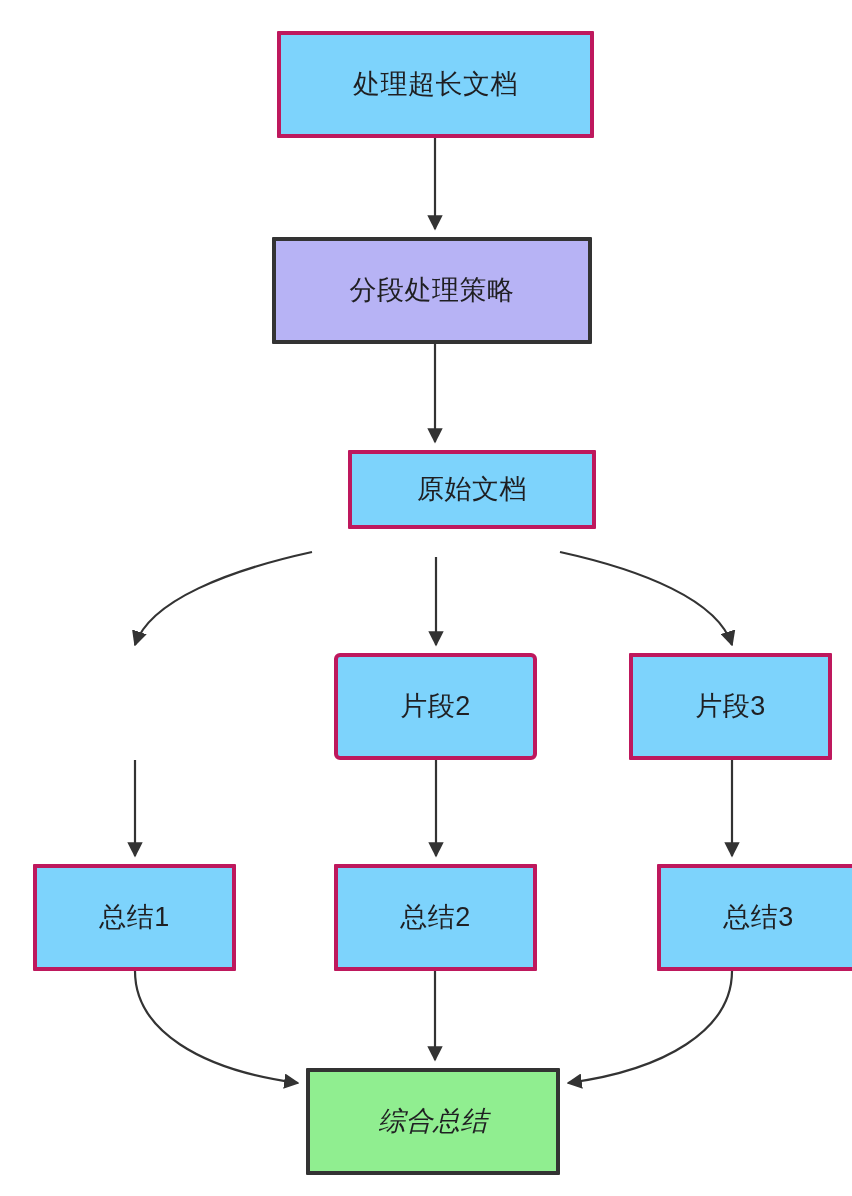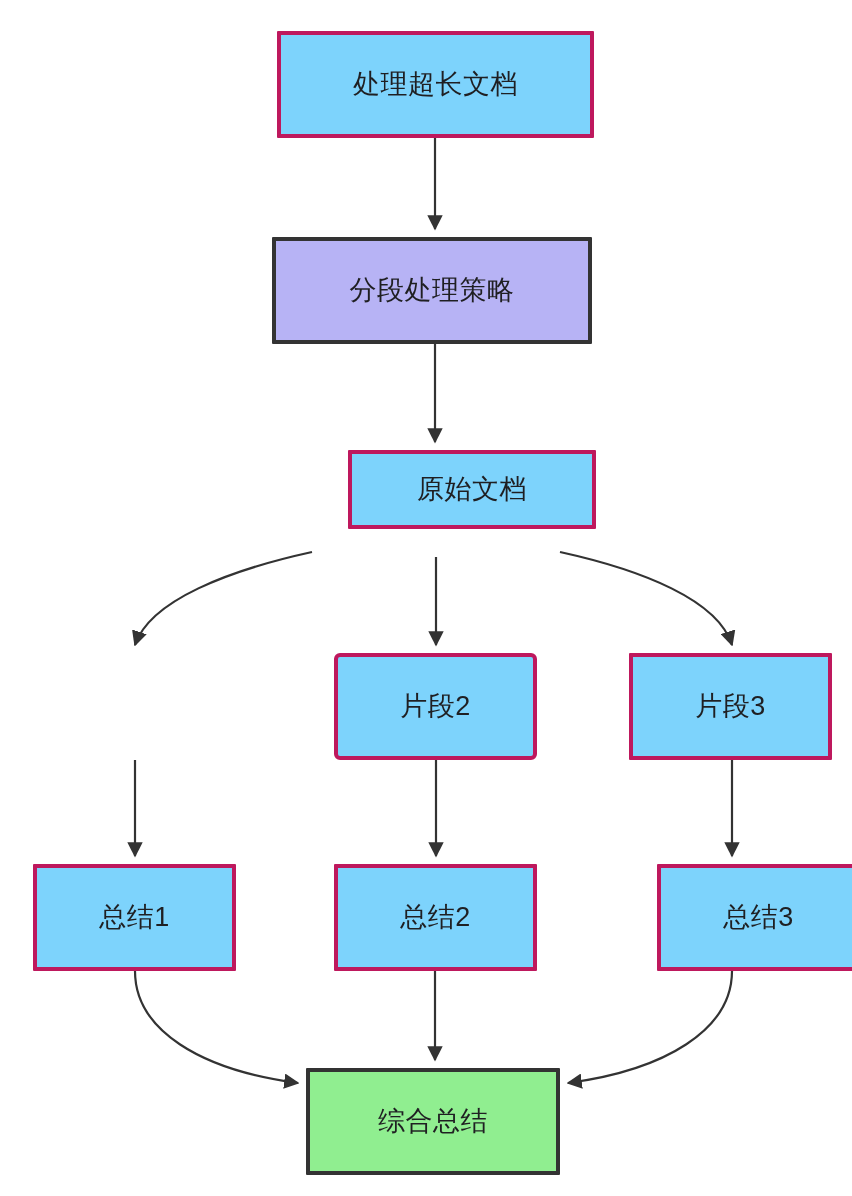--- a/index.html
+++ b/index.html
@@ -119,17 +119,17 @@
   </div>
 
   <div class="node" style="left:334px; top:864px; width:203px; height:107px;align-items:center;">
     <span class="node-label">总结2</span>
   </div>
 
   <div class="node" style="left:629px; top:864px; width:203px; height:107px;margin-left:28px;">
     <span class="node-label">总结3</span>
   </div>
 
-  <div class="node terminal" style="left:306px; top:1068px; width:254px; height:107px;">
+  <div class="node terminal" style="left:306px; top:1068px; width:254px; height:107px;font-style:italic;">
     <span class="node-label">综合总结</span>
   </div>
 
 </div>
 
 </body></html>

